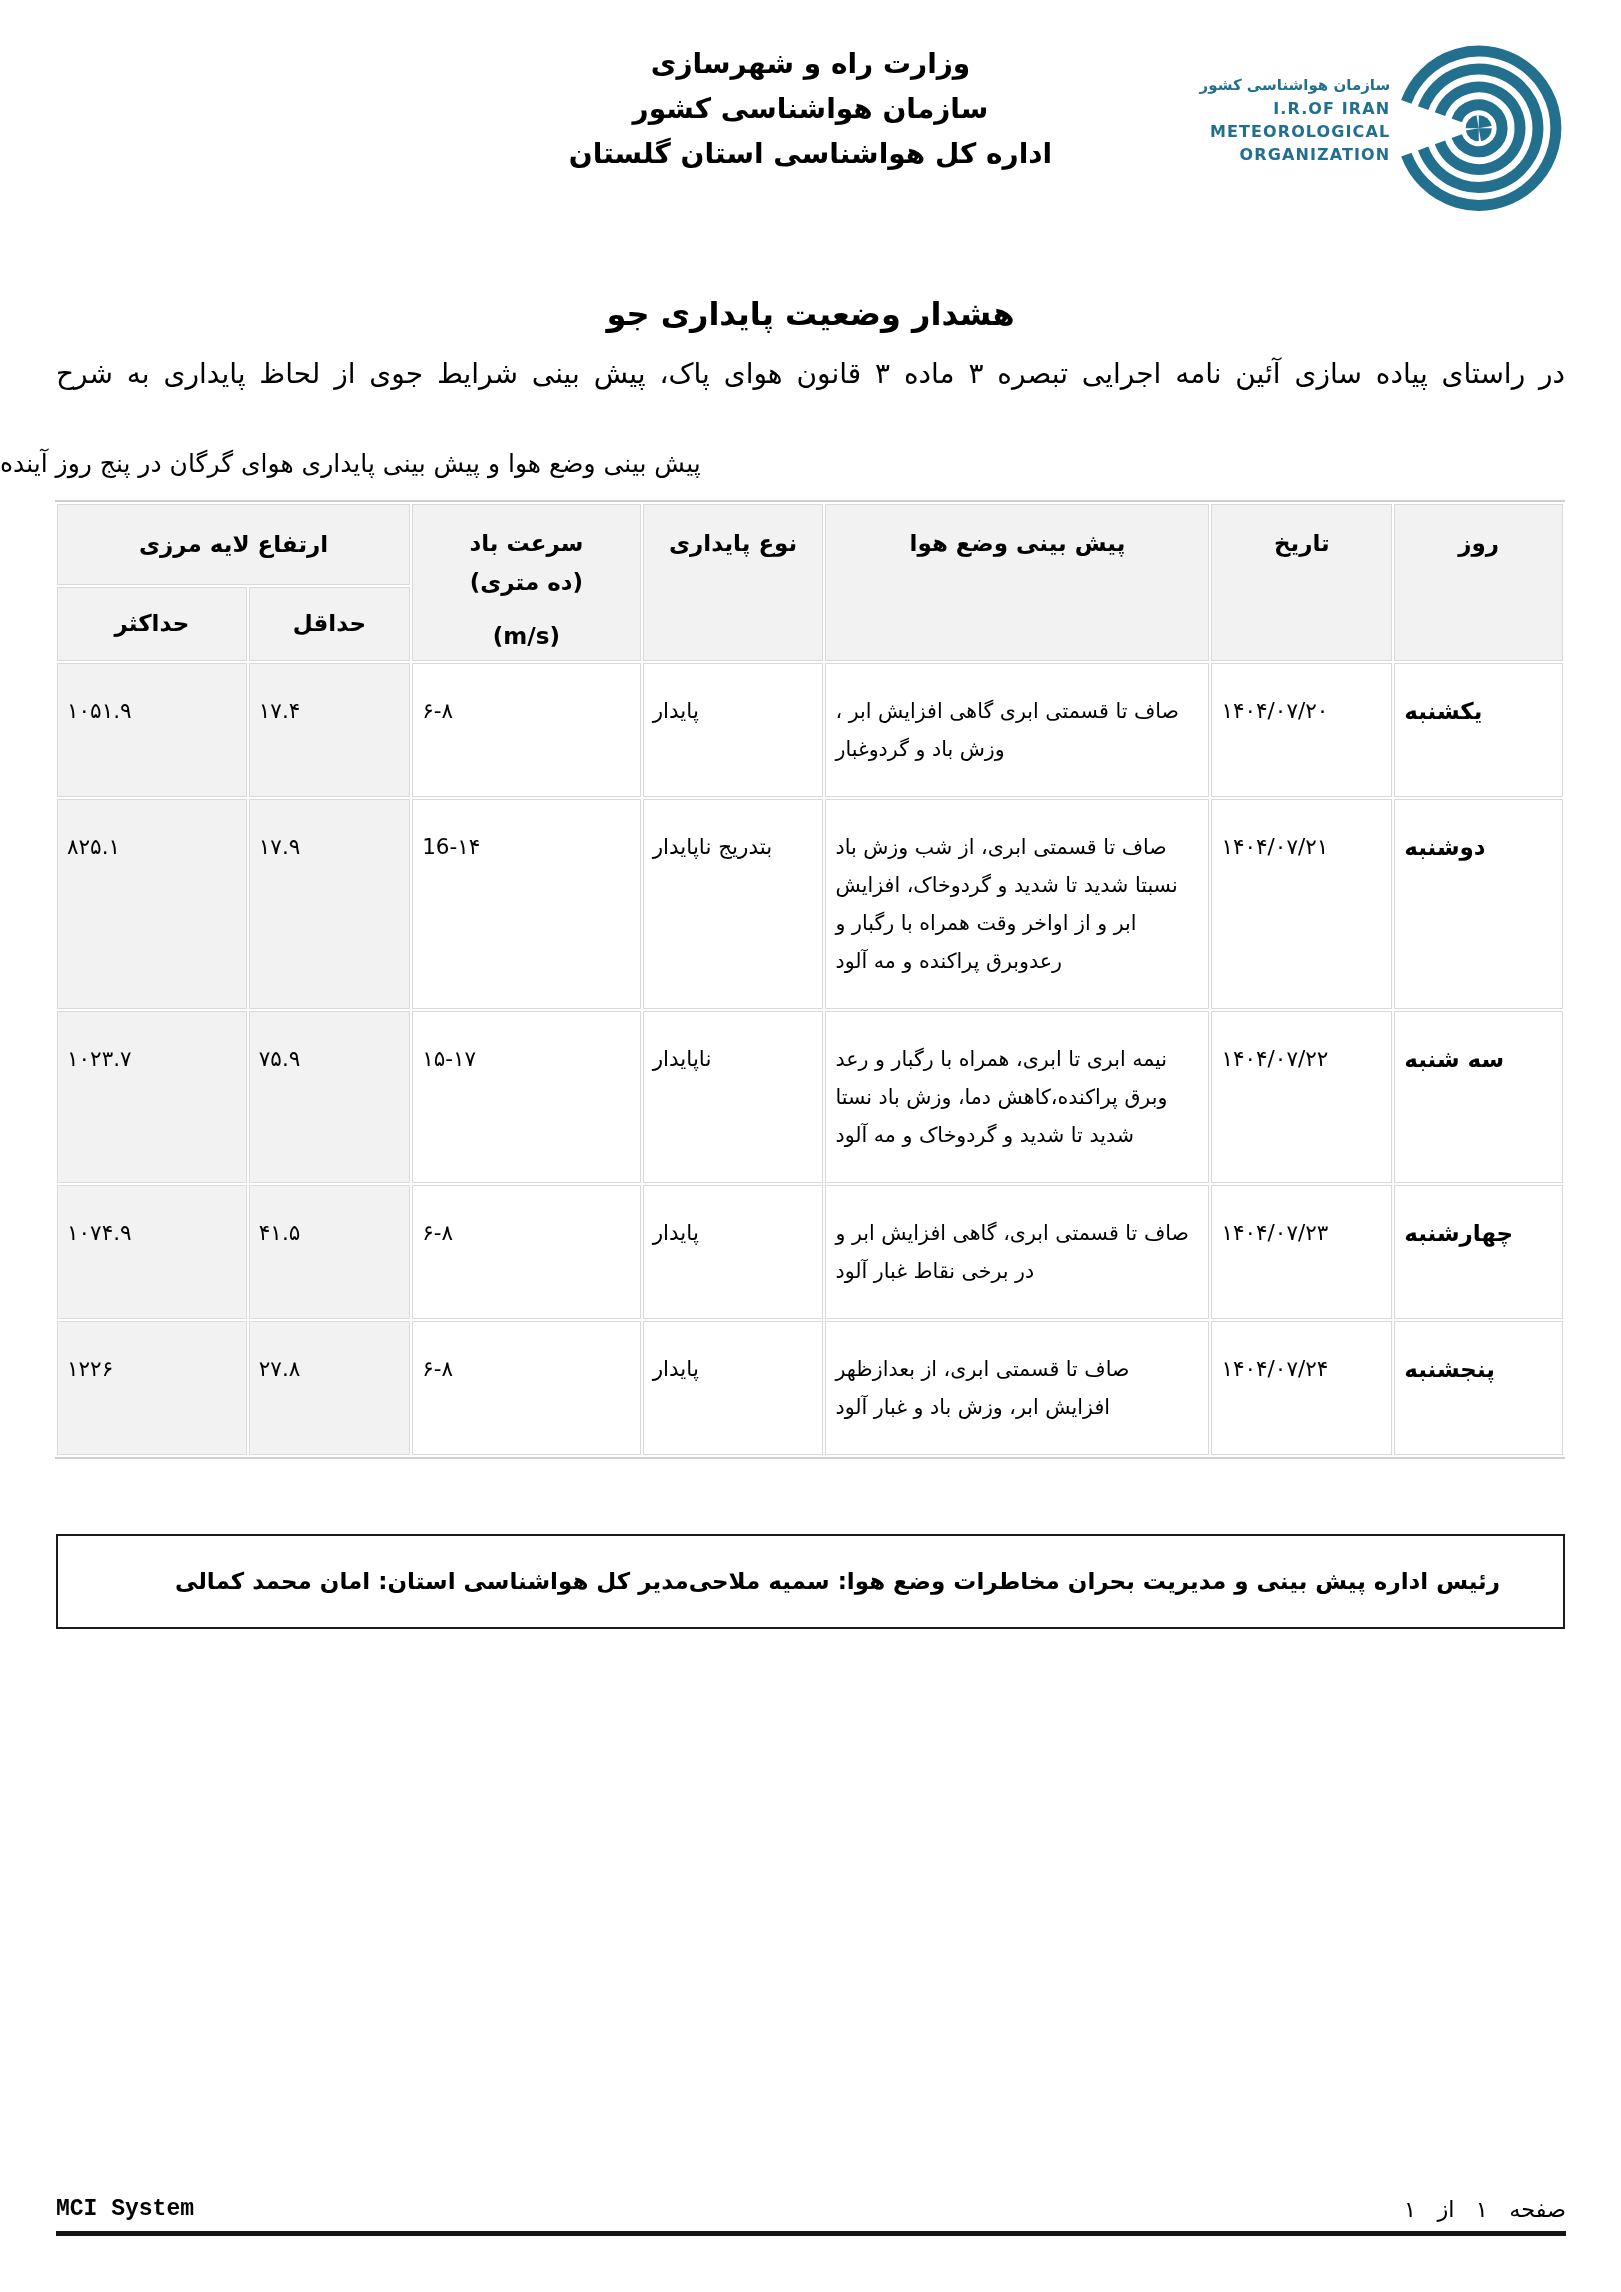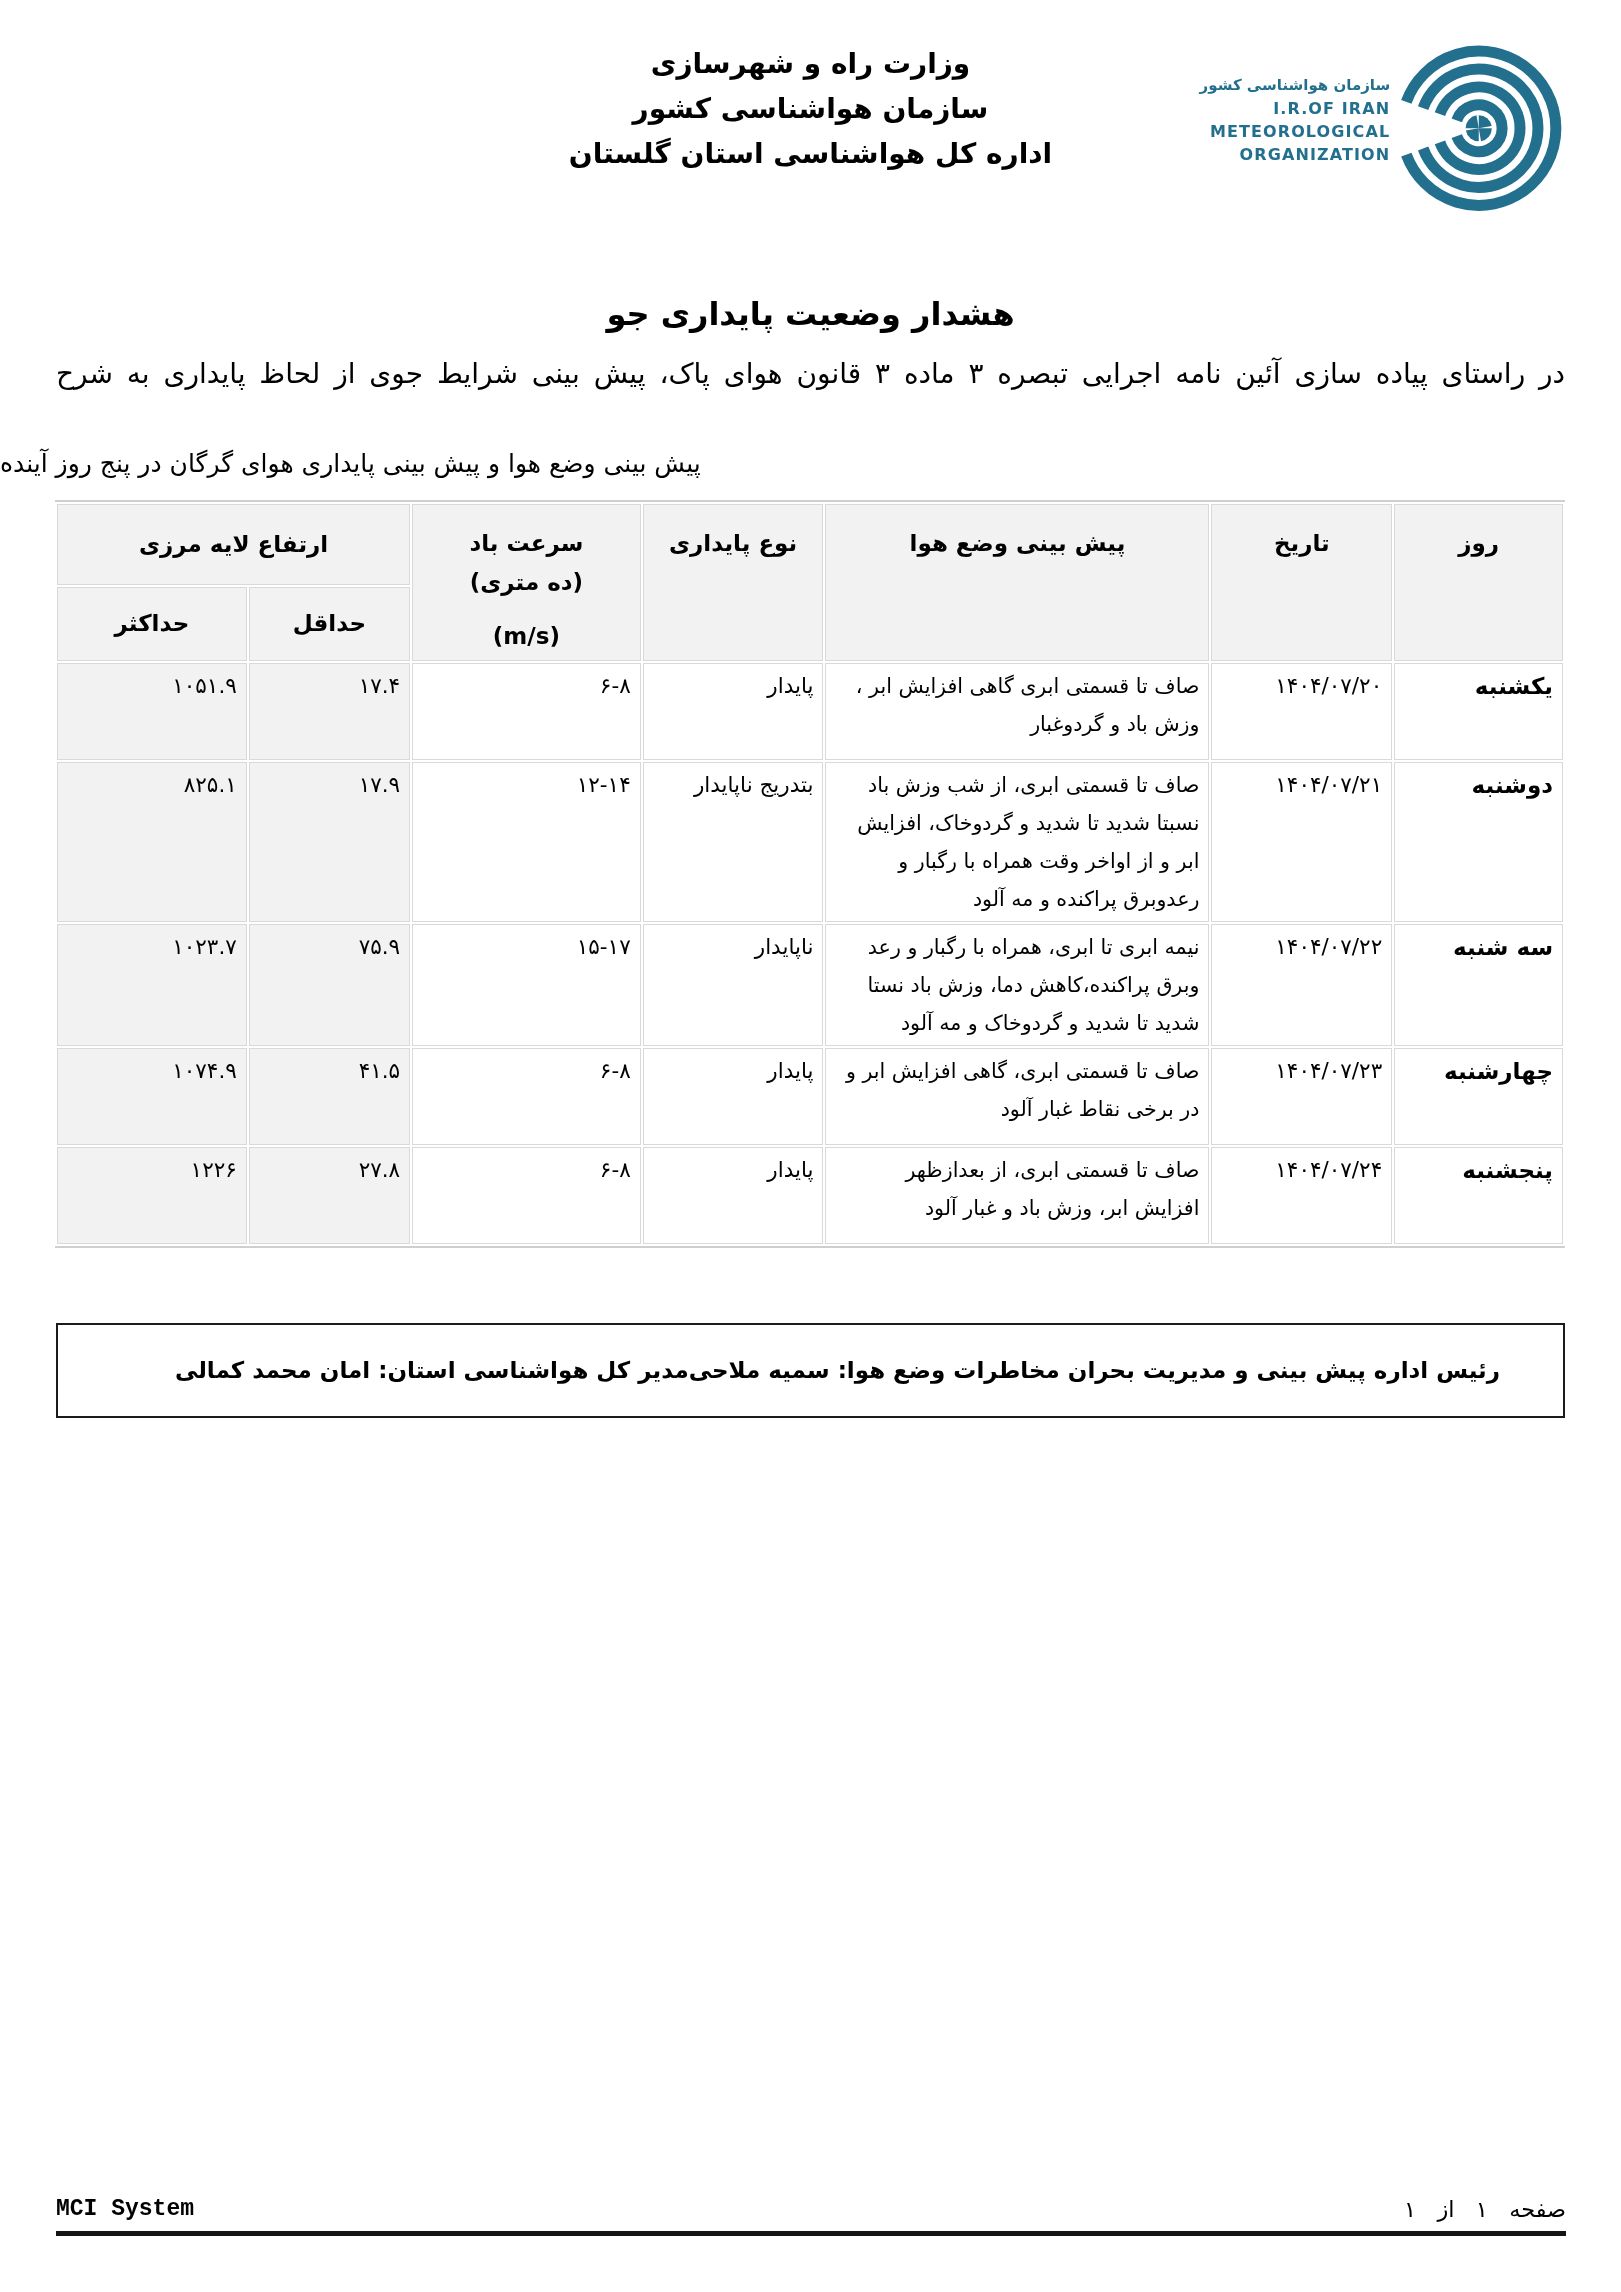--- a/index.html
+++ b/index.html
@@ -35,22 +35,22 @@
   .intro-line2{ text-align:right; }
   
   .table-title{ text-align:left; font-weight:normal; font-size:25px; margin-top:50px; }
   table.forecast{ width:1510px; margin:21.5px 56px 0; table-layout:fixed;
     border-collapse:separate; border-spacing:2.7px;
     border-top:2.7px solid var(--edge-gray); border-bottom:2.7px solid var(--edge-gray); }
   .forecast th, .forecast td{ border:1.8px solid var(--border-gray); overflow:hidden; }
   .forecast th{ background:var(--cell-gray); font-size:23px; font-weight:bold;
     vertical-align:middle; padding:3.6px 5.4px; line-height:39px;}
   .forecast th.rspan{ vertical-align:top; padding-top:19.7px; }
-  .forecast td{ vertical-align:top; padding:3px 9px; font-size:21.5px;
-    text-align:right; line-height:38px; background:#fff; }
+  .forecast td{ vertical-align:top; padding:28px 9px; font-size:21.5px;
+    text-align:left; line-height:38px; background:#fff; }
   .forecast td.gray{ background:var(--cell-gray); }
   .forecast td.day{ font-weight:bold; font-size:23px; }
   .forecast .num{ direction:ltr; unicode-bidi:embed;margin-top:15px; }
   .forecast .forecast-text{ font-size:20.6px; }
   
   .sig-box{ margin:75px 56px 0; height:95px; border:2.7px solid #1b1b1b;
     display:flex; align-items:center; justify-content:space-between;
     padding:0 63px 0 157px; font-weight:bold; font-size:23px; }
   .sig-box span{white-space:nowrap;}
   
@@ -138,21 +138,21 @@
       <td>پایدار</td>
       <td class="num">۶-۸</td>
       <td class="gray num">۱۷.۴</td>
       <td class="gray num">۱۰۵۱.۹</td>
     </tr>
     <tr style="height:145px;">
       <td class="day">دوشنبه</td>
       <td class="num">۱۴۰۴/۰۷/۲۱</td>
       <td class="forecast-text">صاف تا قسمتی ابری، از شب وزش باد نسبتا شدید تا شدید و گردوخاک، افزایش ابر و از اواخر وقت همراه با رگبار و رعدوبرق پراکنده و مه آلود</td>
       <td>بتدریج ناپایدار</td>
-      <td class="num">۱۲-۱۴</td>
+      <td class="num">16-۱۴</td>
       <td class="gray num">۱۷.۹</td>
       <td class="gray num">۸۲۵.۱</td>
     </tr>
     <tr style="height:118px;">
       <td class="day">سه شنبه</td>
       <td class="num">۱۴۰۴/۰۷/۲۲</td>
       <td class="forecast-text">نیمه ابری تا ابری، همراه با رگبار و رعد وبرق پراکنده،کاهش دما، وزش باد نستا شدید تا شدید و گردوخاک و مه آلود</td>
       <td>ناپایدار</td>
       <td class="num">۱۵-۱۷</td>
       <td class="gray num">۷۵.۹</td>

